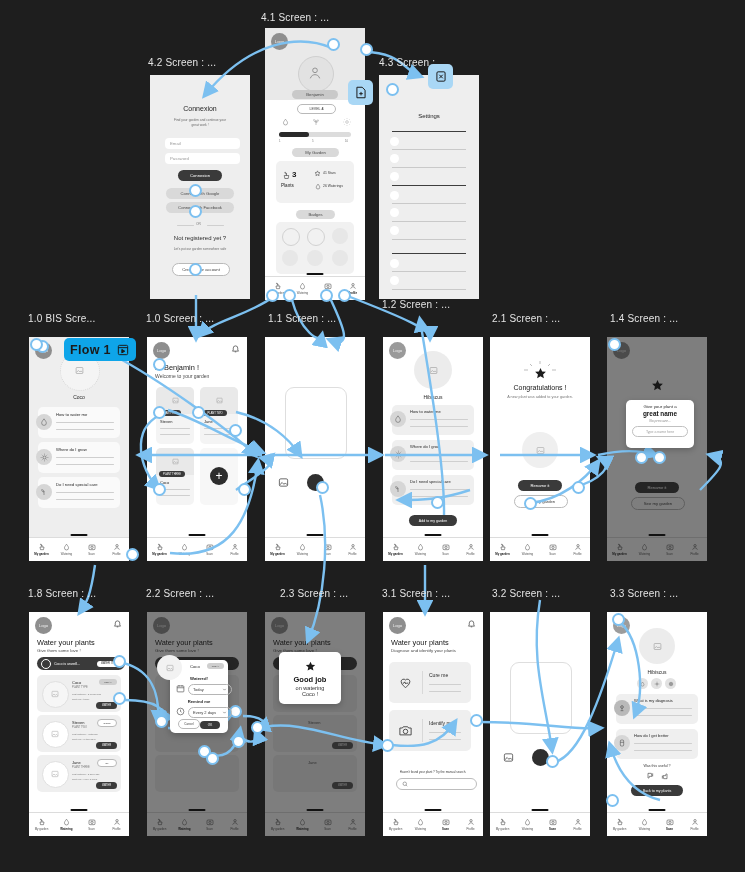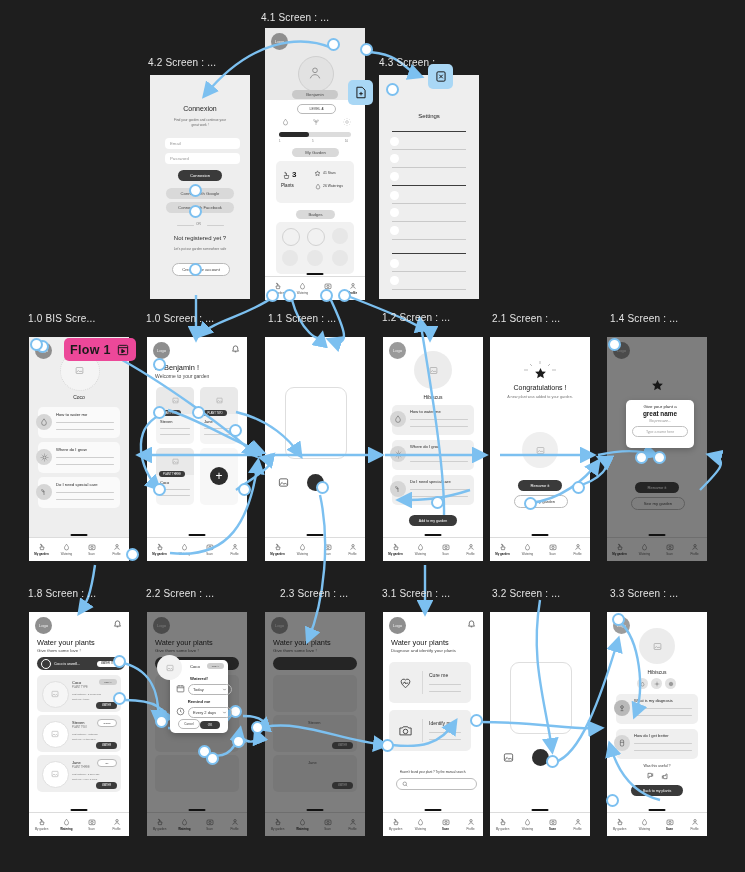--- a/index.html
+++ b/index.html
@@ -50,21 +50,21 @@
   .rnd{position:absolute;border-radius:50%;background:#d6d6d6;display:flex;
        align-items:center;justify-content:center;color:#555;}
   .inp{position:absolute;background:#fff;border-radius:4px;display:flex;align-items:center;
        padding-left:5px;font-size:4.3px;color:#9a9a9a;}
 
   
   #wires{position:absolute;inset:0;z-index:5;pointer-events:none;}
   .node{position:absolute;width:13px;height:13px;border-radius:50%;background:#fff;
         border:2.2px solid #7cc0f0;z-index:7;box-sizing:border-box;}
 
-  .badge{position:absolute;background:#ec4899;border-radius:5px;display:flex;
+  .badge{position:absolute;background:#0ea5e9;border-radius:5px;display:flex;
          align-items:center;gap:5px;padding:3px 6px;z-index:9;color:#1b1b1b;}
   .badge .t{font-size:12.5px;font-weight:bold;letter-spacing:.3px;}
   .sbadge{position:absolute;background:#a9d7f5;border-radius:5px;width:25px;height:25px;
           display:flex;align-items:center;justify-content:center;z-index:9;}
 
   .tip{position:absolute;background:#fff;border-radius:5px;z-index:25;
        box-shadow:0 2px 6px rgba(0,0,0,.22);display:flex;flex-direction:column;
        align-items:center;}
   .modal{position:absolute;background:#fff;border-radius:5px;z-index:25;
        box-shadow:0 2px 7px rgba(0,0,0,.25);}
@@ -275,21 +275,21 @@
       <div class="circ" style="left:11px;top:184px;width:9px;height:9px;background:#fff"></div>
       <div class="sepl" style="left:13px;top:196px;width:74px"></div>
       <div class="circ" style="left:11px;top:201px;width:9px;height:9px;background:#fff"></div>
       <div class="sepl" style="left:13px;top:214px;width:74px"></div>
     </div>
   </div>
 
   <div class="ftitle" style="left:28px;top:313px">1.0 BIS Scre...</div>
   <div class="ftitle" style="left:146px;top:313px">1.0 Screen : ...</div>
   <div class="ftitle" style="left:268px;top:313px">1.1 Screen : ...</div>
-  <div class="ftitle" style="left:382px;top:312px">1.2 Screen : ...</div>
+  <div class="ftitle" style="left:382px;top:299px">1.2 Screen : ...</div>
   <div class="ftitle" style="left:492px;top:313px">2.1 Screen : ...</div>
   <div class="ftitle" style="left:610px;top:313px">1.4 Screen : ...</div>
 
   <div class="frame grey" style="left:29px;top:337px;width:100px;height:224px">
     <div class="fin">
       <div class="logo">Logo</div>
       <div class="circ" style="left:31px;top:14px;width:38px;height:38px;background:#f4f4f4;border:.8px dotted #d8d8d8"></div>
       <div class="ic" style="left:45px;top:28px;width:10px;height:10px">
         <svg width="9" height="9" viewBox="0 0 24 24" fill="none" stroke="#9a9a9a" stroke-width="1.6">
             <rect x="3" y="4" width="18" height="16" rx="2"></rect>
@@ -917,20 +917,30 @@
         <span class="lb">Scan</span>
         </div>
       <div class="it">
         <svg width="8" height="8" viewBox="0 0 24 24" fill="none" stroke="currentColor" stroke-width="1.6">
             <circle cx="12" cy="8" r="3.5"></circle>
             <path d="M5 20c1-4 4.5-5.5 7-5.5S18 16 19 20"></path>
           </svg>
         <span class="lb">Profile</span>
         </div>
     </div>
+  </div>
+  <div class="tip" style="left:279px;top:652px;width:62px;height:52px;z-index:26;justify-content:center">
+    <div class="ic" style="position:relative;width:13px;height:13px;margin-bottom:2px">
+      <svg width="13" height="13" viewBox="0 0 24 24" fill="#1c1c1c">
+          <path d="M12 3l2.6 5.6 6 .7-4.5 4.1 1.3 6-5.4-3-5.4 3 1.3-6L3.4 9.3l6-.7z"></path>
+        </svg>
+      </div>
+    <div style="font-size:7.5px;font-weight:bold;color:#111">Good job</div>
+    <div style="font-size:5.6px;color:#333;margin-top:1px">on watering</div>
+    <div style="font-size:5.6px;color:#333">Coco !</div>
   </div>
 
   <div class="frame" style="left:383px;top:612px;width:100px;height:224px">
     <div class="fin">
       <div class="logo">Logo</div>
       <div class="ic bell">
         <svg width="9" height="9" viewBox="0 0 24 24" fill="none" stroke="#222" stroke-width="1.6">
             <path d="M18 16v-5a6 6 0 1 0-12 0v5l-2 3h16z"></path>
             <path d="M10 21h4"></path>
           </svg>

